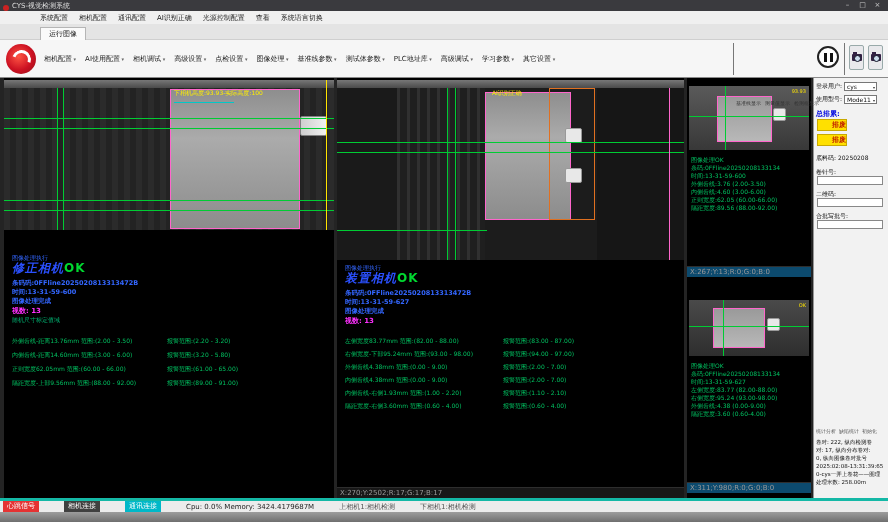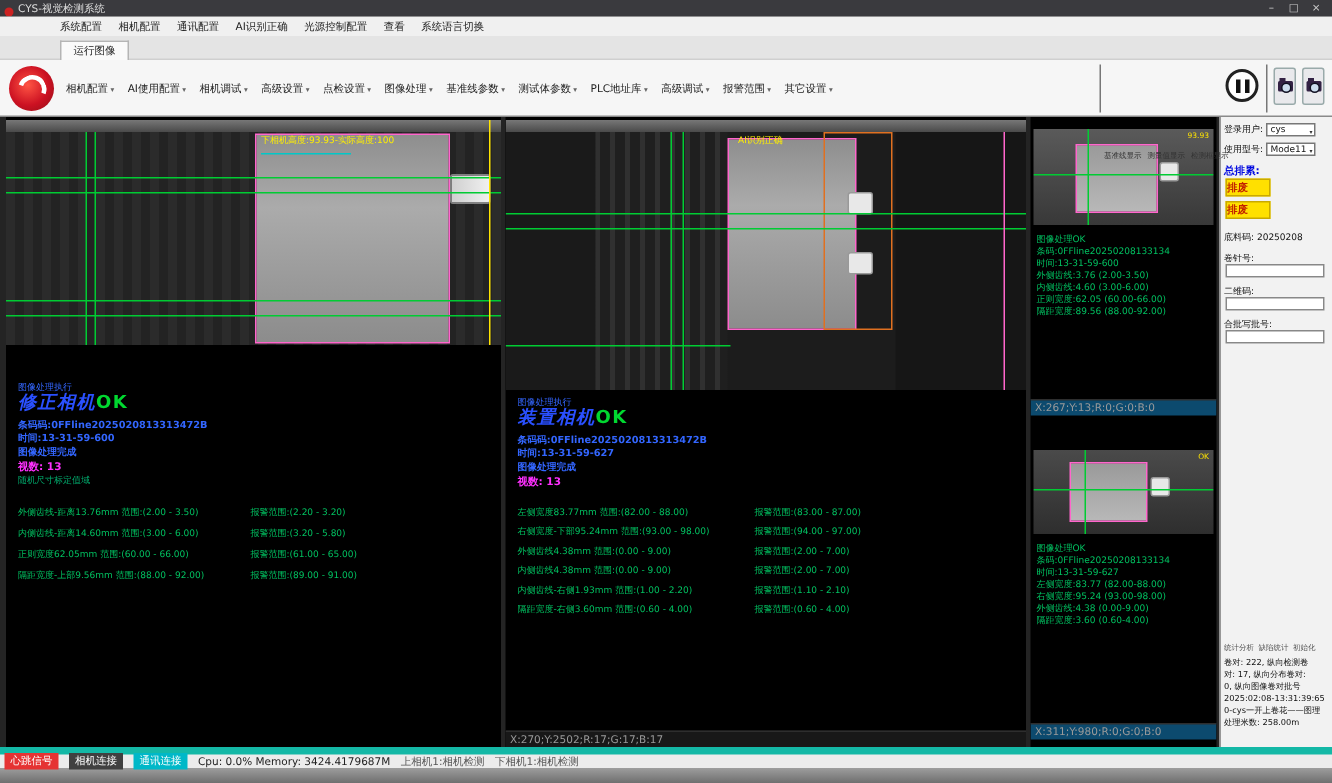--- a/index.html
+++ b/index.html
@@ -87,29 +87,29 @@
   
   .sidepanel{position:absolute;left:813px;top:0;width:75px;height:420px;background:#f2f2f2;border-left:1px solid #979797;
     font-size:6px;color:#111}
   .sp-row{position:absolute;left:2px;white-space:nowrap}
   .sp-lab{display:inline-block}
   .sp-box{display:inline-block;width:33px;height:9px;background:#fff;border:1px solid #777;font-size:6px;line-height:7px;
     padding-left:2px;position:relative;vertical-align:top}
   .sp-box::after{content:"▾";position:absolute;right:1px;top:1px;font-size:4px;color:#333}
   .sp-blue{color:#0008e0;font-weight:bold;font-size:7px}
   .ybox{position:absolute;left:3px;width:30px;height:12px;background:#ffe000;color:#c22200;font-weight:bold;font-size:7px;
-    line-height:11px;text-align:left;border:1px solid #c9a900}
+    line-height:11px;text-align:right;border:1px solid #c9a900}
   .sp-input{position:absolute;left:3px;width:66px;height:9px;background:#fff;border:1px solid #888}
   .sp-tabs{position:absolute;left:2px;display:flex;gap:3px;font-size:5px;color:#555;white-space:nowrap}
   .sp-stats{position:absolute;left:2px;width:71px;font-size:5.5px;line-height:8px;color:#111}
   .sp-stats div{white-space:nowrap;overflow:hidden}
 
   
-  .statusbar{position:absolute;left:0;top:498px;width:100%;height:14px;background:#ececec;border-top:5px solid #14b8a6;
-    display:flex;align-items:center;gap:7px;padding-left:3px;font-size:7px;color:#222;z-index:30}
+  .statusbar{position:absolute;left:0;top:498px;width:100%;height:14px;background:#ececec;border-top:3px solid #14b8a6;
+    display:flex;align-items:center;gap:25px;padding-left:3px;font-size:7px;color:#222;z-index:30}
   .badge{color:#fff;padding:0 4px;height:11px;line-height:11px;white-space:nowrap}
   .badge.red{background:#e53333}.badge.yel{background:#404040}.badge.cyn{background:#00b8c8}
   .st-txt{white-space:nowrap}
   .st-dim{color:#555;white-space:nowrap}
   .bottom-strip{position:absolute;left:0;top:512px;width:100%;height:10px;background:linear-gradient(180deg,#9d9d9d,#6f6f6f)}
 </style>
 </head>
 <body>
 
 <div class="app">
@@ -143,21 +143,21 @@
       <span class="tool-item">相机配置</span>
       <span class="tool-item">AI使用配置</span>
       <span class="tool-item">相机调试</span>
       <span class="tool-item">高级设置</span>
       <span class="tool-item">点检设置</span>
       <span class="tool-item">图像处理</span>
       <span class="tool-item">基准线参数</span>
       <span class="tool-item">测试体参数</span>
       <span class="tool-item">PLC地址库</span>
       <span class="tool-item">高级调试</span>
-      <span class="tool-item">报警范围</span>
+      <span class="tool-item">学习参数</span>
       <span class="tool-item">其它设置</span>
     </div>
     <div class="tool-sep" style="left:733px"></div>
     <div class="disp-opts">
       <span>基准线显示</span>
       <span>测量值显示</span>
       <span>检测框显示</span>
     </div>
     <div class="tool-sep" style="left:844px"></div>
     <div class="pause-btn">

